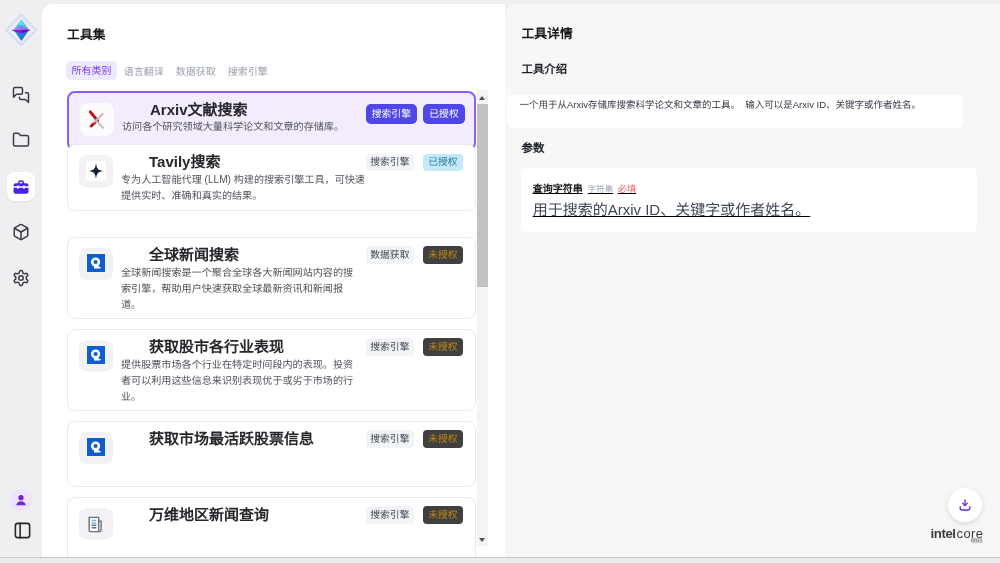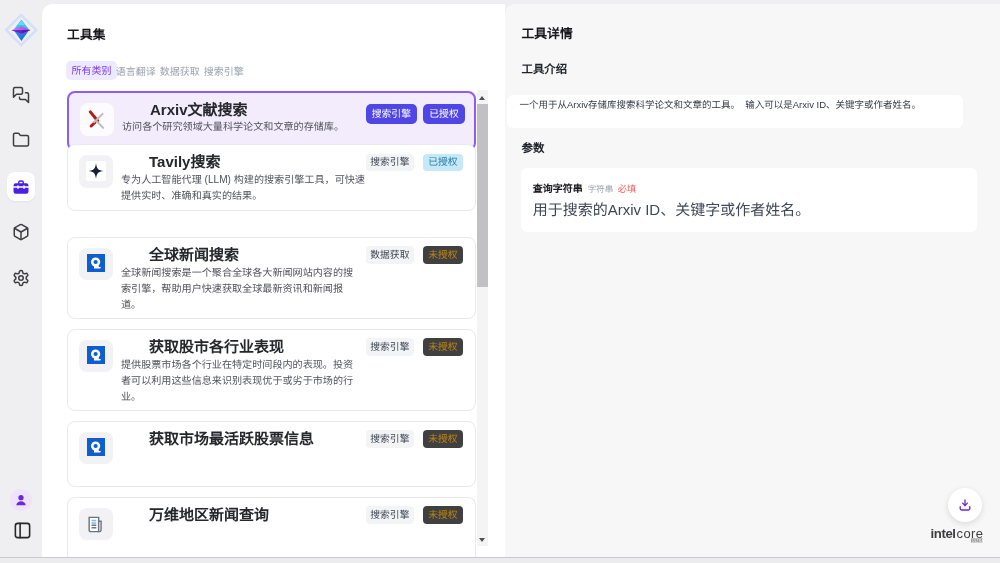--- a/index.html
+++ b/index.html
@@ -15,21 +15,21 @@
   #avatar { position:absolute; left:10px; top:489px; width:22px; height:22px; border-radius:50%; background:#eee3fd; }
   #avatar svg { position:absolute; left:4px; top:4px; width:14px; height:14px; color:#6d28d9; }
 
   
   #leftpanel { left:42px; top:4px; width:463px; height:553px; background:#ffffff; border-top-left-radius:10px; }
   #rightpanel { left:505px; top:4px; width:495px; height:553px; background:#f7f7f8; border-top-left-radius:10px; }
   #bottomstrip { left:0; top:557px; width:1000px; height:6px; background:#ececee; border-top:1.5px solid #c9c9cc; }
 
   
   #lp-title { left:25px; top:20px; font-size:12.7px; font-weight:700; color:#18181b; letter-spacing:.2px; }
-  #tabs { left:23.5px; top:57.3px; display:flex; align-items:center; gap:4px; font-size:10px; }
+  #tabs { left:23.5px; top:57.3px; display:flex; align-items:center; gap:12px; font-size:10px; }
   .tab { color:#9ca3af; }
   .tab.first { margin-left:-5.5px; }
   .tab.on { background:#ede9fe; color:#7c3aed; border-radius:5px; padding:4.4px 5.9px; line-height:10px; }
 
   
   .card { position:absolute; left:25px; width:408.5px; background:#fff; border:1px solid #e9e9ee; border-radius:8px; }
   .card.sel { background:#f3ecfd; border:2px solid #8b5cf6; }
   .cicon { position:absolute; left:11.4px; top:10.2px; width:33.5px; height:32.5px; border-radius:8px; background:#f2f2f4; }
   .card.sel .cicon { background:#fdfcfe; left:11.4px; top:10.3px; }
   .card.sel .ctit { left:53px; top:8.8px; }
@@ -51,21 +51,21 @@
   .arr { position:absolute; left:1.7px; width:0; height:0; border-left:3.6px solid transparent; border-right:3.6px solid transparent; }
   #arrup { top:6px; border-bottom:4px solid #4f4f52; }
   #arrdn { bottom:4.5px; border-top:4px solid #4f4f52; }
 
   
   #rp-title { left:16.5px; top:19px; font-size:12.8px; font-weight:700; color:#18181b; position:absolute; }
   #rp-h1 { left:16.5px; top:55.5px; font-size:11.4px; font-weight:700; color:#1f2329; position:absolute; }
   #rp-card1 { left:2px; top:90.5px; width:456px; height:33px; background:#fff; border-radius:6px; position:absolute; }
   #rp-card1 div { margin:2.5px 0 0 12.4px; font-size:9.5px; color:#333a45; white-space:pre; }
   #rp-h2 { left:16.5px; top:134.5px; font-size:11.5px; font-weight:700; color:#1f2329; position:absolute; }
-  #rp-card2 { left:16px; top:163.5px; width:456px; height:64px; background:#fff; border-radius:6px; position:absolute; }
+  #rp-card2 { left:16px; top:163.5px; width:456px; height:64px; background:#fff; border-radius:6px; position:absolute;text-decoration:underline; }
   .pname { margin:12px 0 0 11.7px; font-size:10px; }
   .pname b { color:#18181b; font-size:10px; }
   .pname .ptype { color:#9ca3af; font-size:8.5px; margin-left:5px; }
   .pname .preq { color:#f05e5e; font-size:9.2px; margin-left:4.5px; }
   .pdesc { margin:3.5px 0 0 11.7px; font-size:15px; color:#3f4754; }
 
   
   #dlbtn { left:948px; top:488px; width:34px; height:34px; border-radius:50%; background:#fff; box-shadow:0 2px 6px rgba(0,0,0,.12); }
   #dlbtn svg { position:absolute; left:9px; top:9px; width:16px; height:16px; color:#6d28d9; }
   #intellogo { left:929px; top:524.5px; width:62px; height:22px; }

